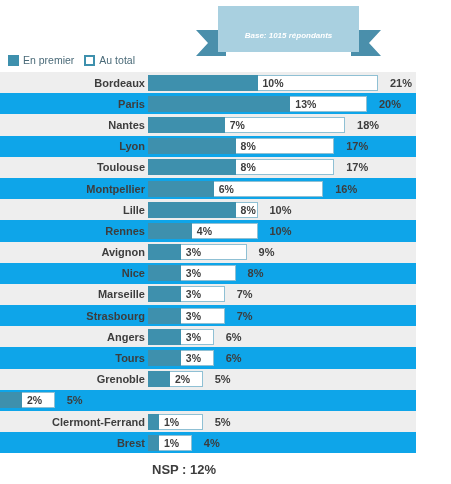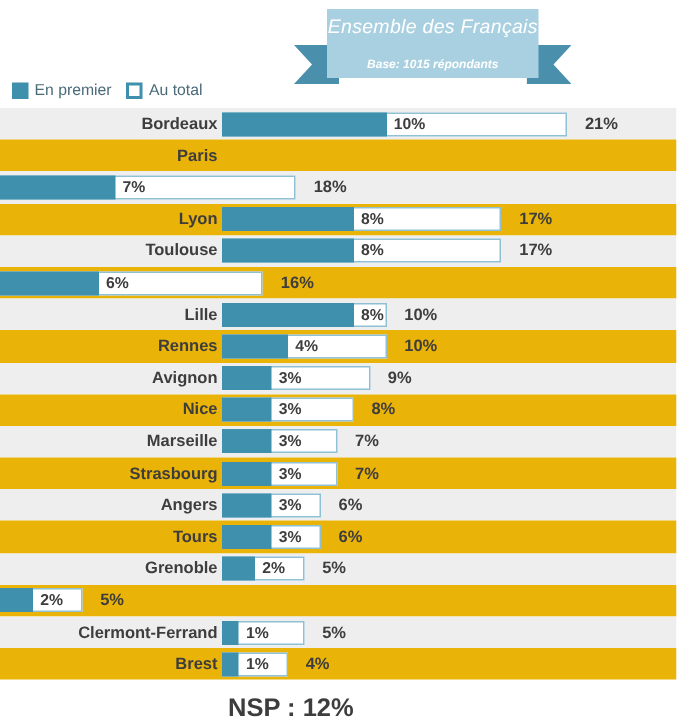--- a/index.html
+++ b/index.html
@@ -84,30 +84,30 @@
   .legend-label {
     font-size: 10.5px;
     color: #4a6a78;
   }
 
   
   #rows {
     position: absolute;
     left: 0px;
     top: 72px;
-    width: 451px;
+    width: 416px;
   }
   .row {
     position: relative;
     height: 21.2px;
     display: flex;
     align-items: center;
   }
   .row.odd  { background: #eeeeee; }
-  .row.even { background: #eab308; }
+  .row.even { background: #0ea5e9; }
 
   .row-label {
     width: 148px;
     text-align: right;
     font-size: 11px;
     font-weight: bold;
     color: #3d3d3d;
     padding-right: 3px;
     box-sizing: border-box;
     white-space: nowrap;
@@ -154,33 +154,32 @@
     font-weight: bold;
     color: #3d3d3d;
     white-space: nowrap;
   }
 
   
   #nsp {
     position: absolute;
     left: 152px;
     top: 462px;
-    font-size: 17px;
+    font-size: 13px;
     font-weight: bold;
     color: #3d3d3d;
   }
 </style>
 </head>
 <body>
 
 <div id="banner">
   <div class="ribbon-tail left"></div>
   <div class="ribbon-tail right"></div>
   <div class="ribbon-body">
-    <div class="ribbon-title">Ensemble des Français</div>
     <div class="ribbon-base">Base: 1015 répondants</div>
   </div>
 </div>
 
 <div id="legend">
   <div class="legend-item">
     <span class="legend-swatch filled"></span>
     <span class="legend-label">En premier</span>
   </div>
   <div class="legend-item">
@@ -194,22 +193,29 @@
       <div class="row-label">Bordeaux</div>
       <div class="bar-area">
         <div class="bar-total" style="width: 229.95px;"></div>
         <div class="bar-first" style="width: 109.5px;"></div>
         <div class="label-first" style="left: 114.5px;">10%</div>
         <div class="label-total" style="left: 241.95px;">21%</div>
       </div>
     </div>
     <div class="row even">
       <div class="row-label">Paris</div>
-    </div>
-    <div class="row odd">
+      <div class="bar-area">
+        <div class="bar-total" style="width: 219px;"></div>
+        <div class="bar-first" style="width: 142.35px;"></div>
+        <div class="label-first" style="left: 147.35px;">13%</div>
+        <div class="label-total" style="left: 231px;">20%</div>
+      </div>
+    </div>
+    <div class="row odd">
+      <div class="row-label">Nantes</div>
       <div class="bar-area">
         <div class="bar-total" style="width: 197.1px;"></div>
         <div class="bar-first" style="width: 76.65px;"></div>
         <div class="label-first" style="left: 81.65px;">7%</div>
         <div class="label-total" style="left: 209.1px;">18%</div>
       </div>
     </div>
     <div class="row even">
       <div class="row-label">Lyon</div>
       <div class="bar-area">
@@ -222,20 +228,21 @@
     <div class="row odd">
       <div class="row-label">Toulouse</div>
       <div class="bar-area">
         <div class="bar-total" style="width: 186.15px;"></div>
         <div class="bar-first" style="width: 87.6px;"></div>
         <div class="label-first" style="left: 92.6px;">8%</div>
         <div class="label-total" style="left: 198.15px;">17%</div>
       </div>
     </div>
     <div class="row even">
+      <div class="row-label">Montpellier</div>
       <div class="bar-area">
         <div class="bar-total" style="width: 175.2px;"></div>
         <div class="bar-first" style="width: 65.7px;"></div>
         <div class="label-first" style="left: 70.7px;">6%</div>
         <div class="label-total" style="left: 187.2px;">16%</div>
       </div>
     </div>
     <div class="row odd">
       <div class="row-label">Lille</div>
       <div class="bar-area">

